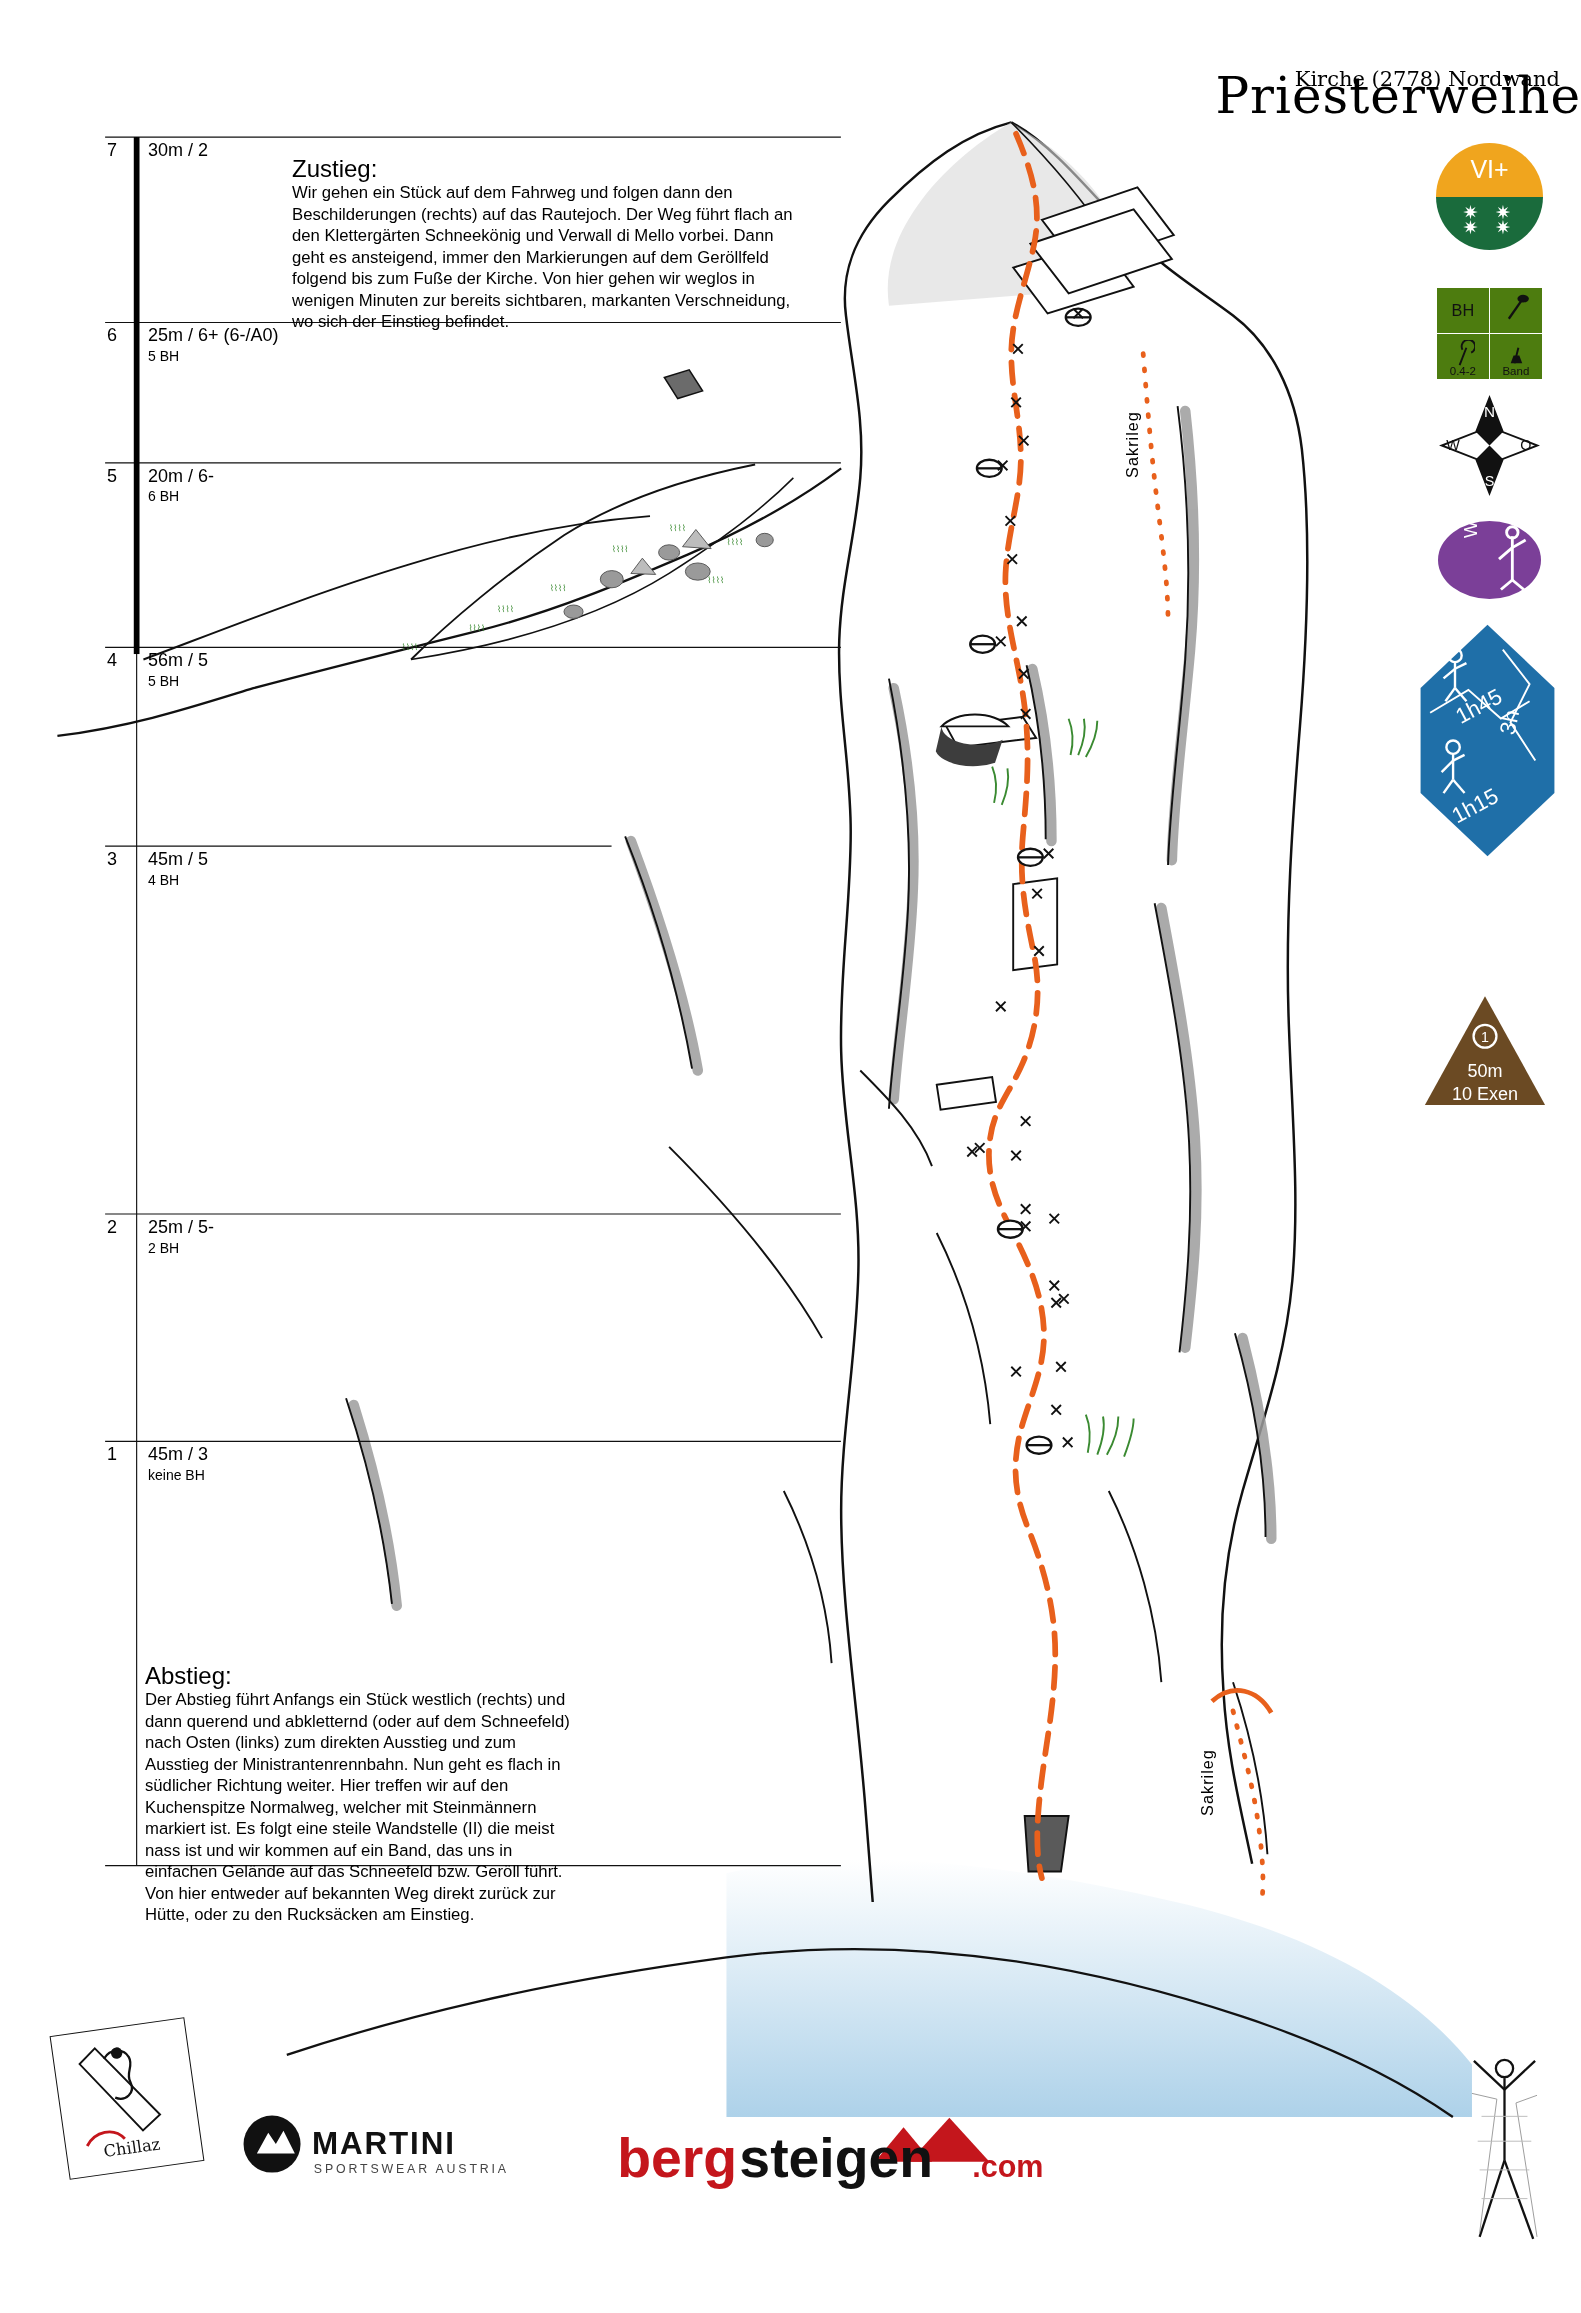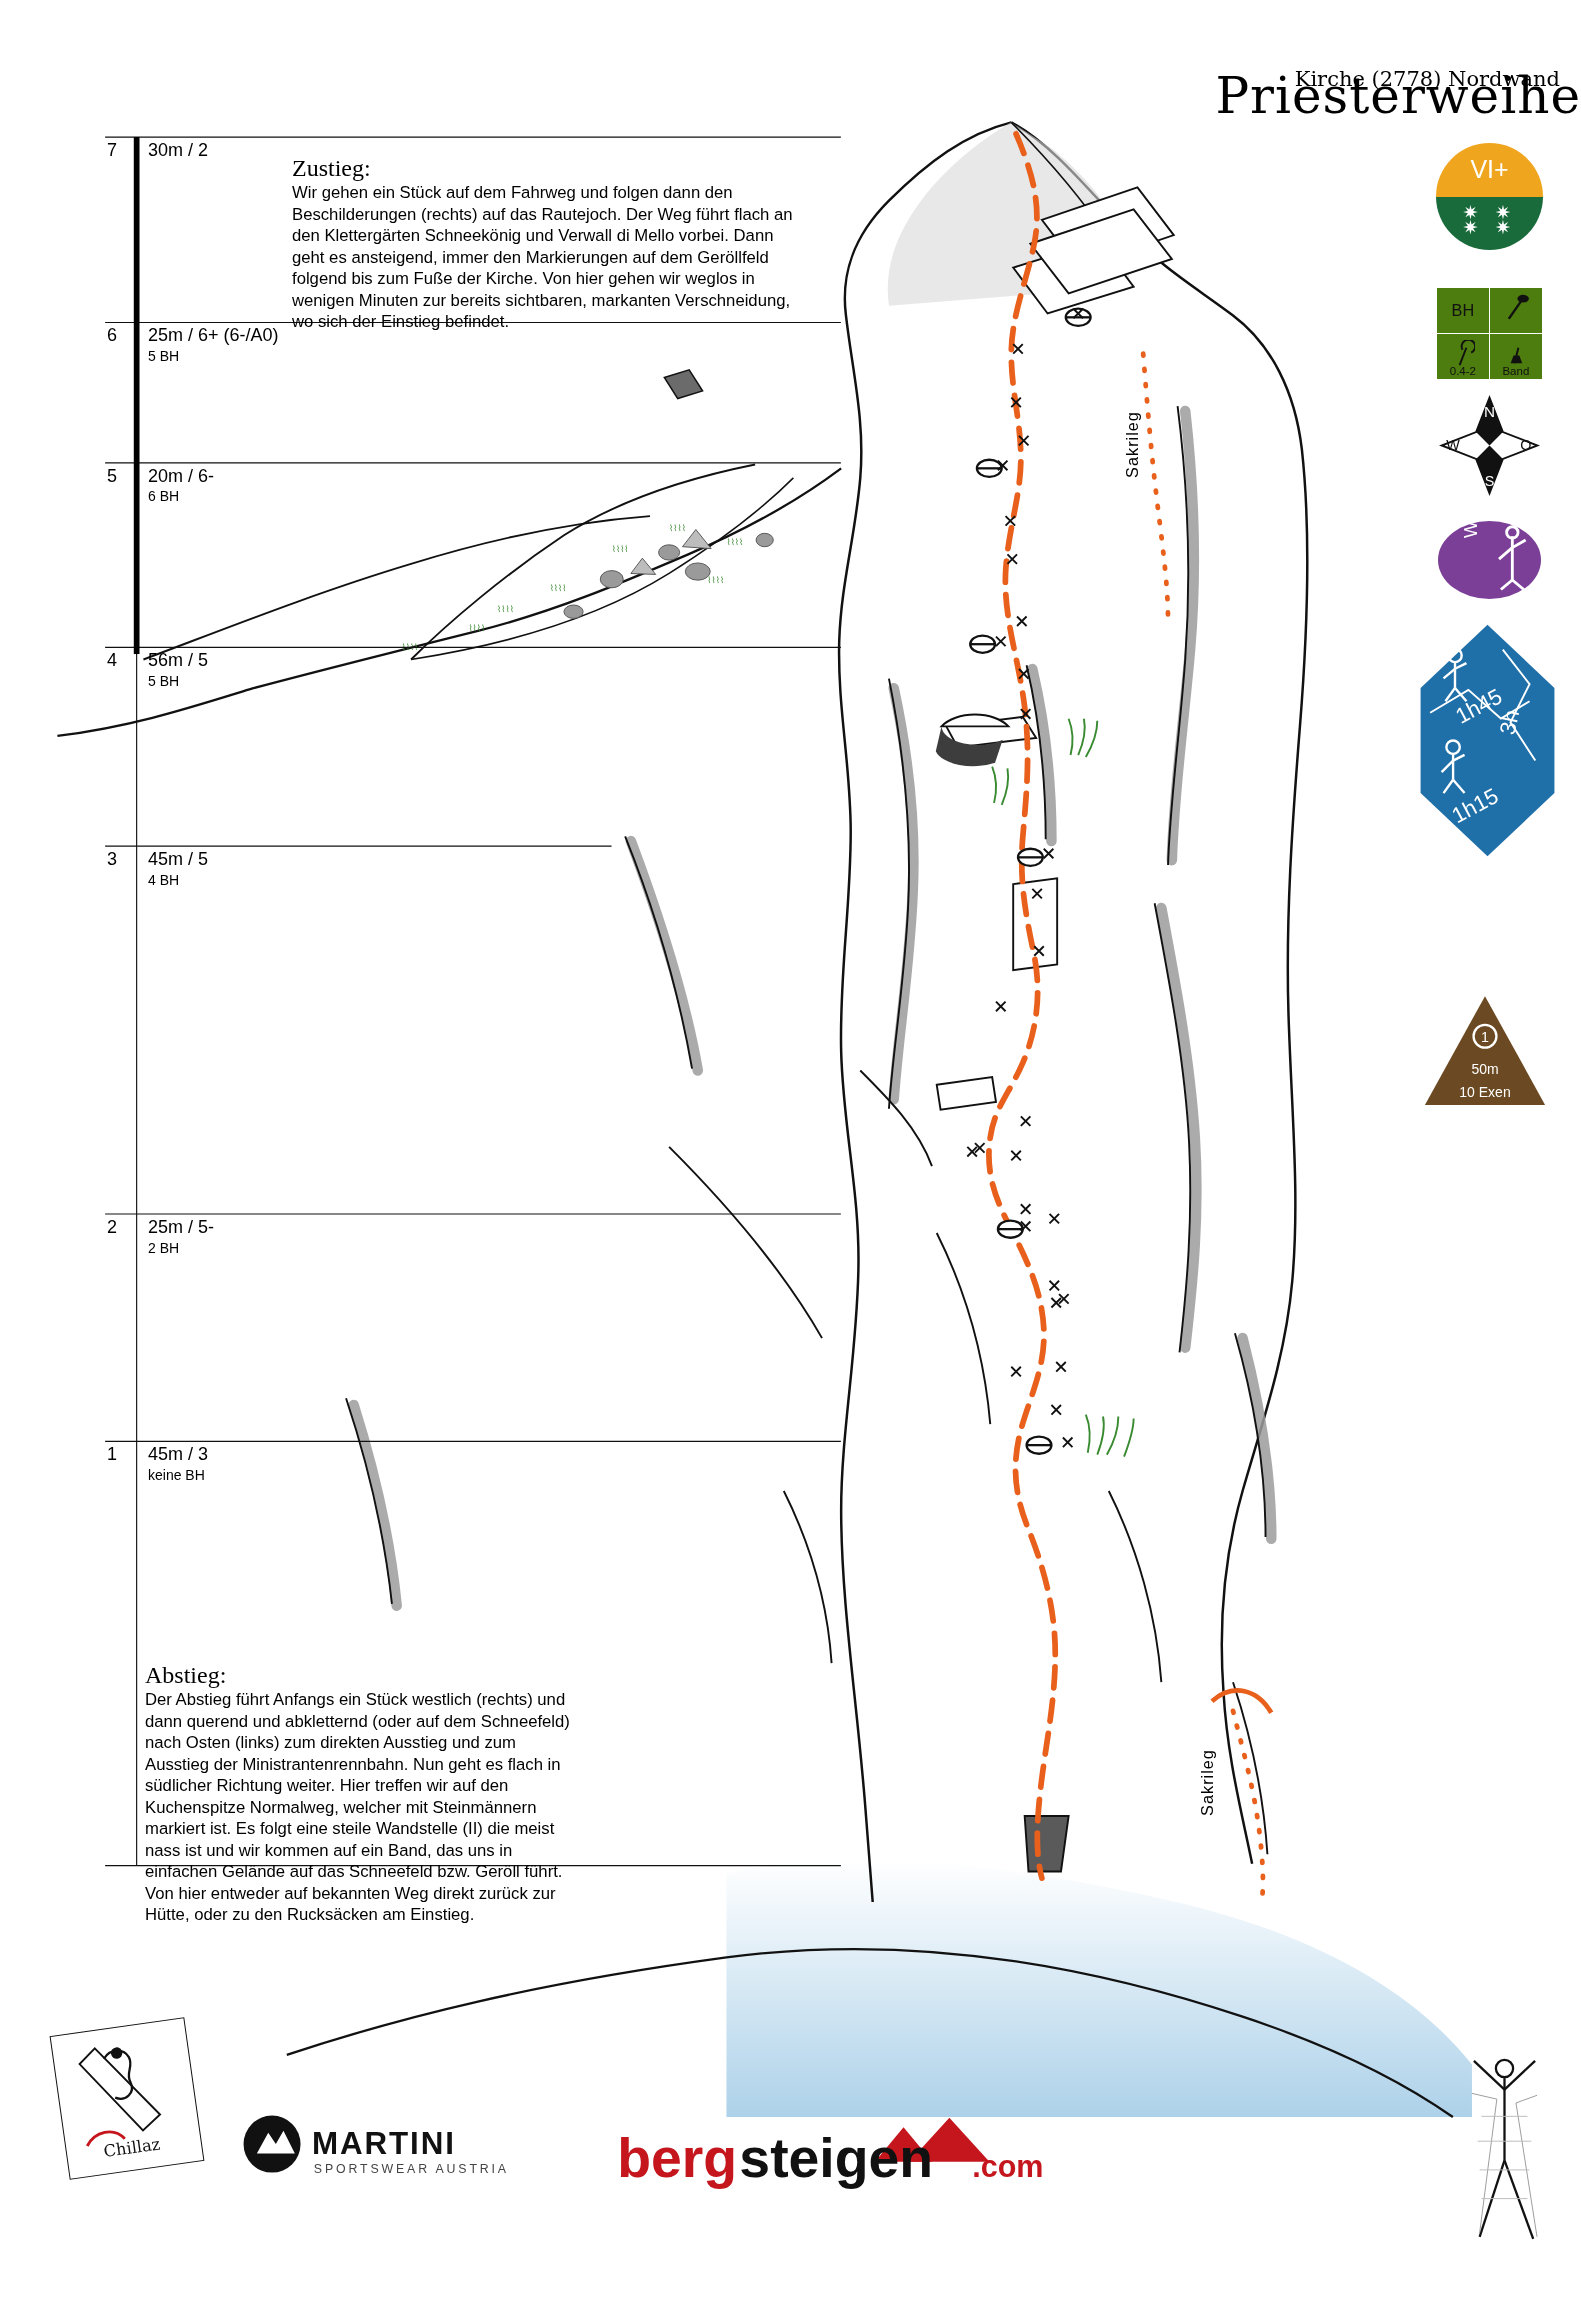--- a/index.html
+++ b/index.html
@@ -12,21 +12,21 @@
   #subtitle{right:21px;top:67px;font-family:"DejaVu Serif",serif;font-size:21px;white-space:nowrap;}
 
   
   #pitchcol{left:107px;top:134px;width:746px;}
   .pnum{position:absolute;font-size:18px;font-family:"Liberation Sans",sans-serif;}
   .plen{position:absolute;font-size:18px;white-space:nowrap;}
   .pbh{position:absolute;font-size:14px;white-space:nowrap;}
 
   
   .txtblock{position:absolute;font-size:16.7px;line-height:21.5px;font-family:"Liberation Sans",sans-serif;}
-  .txthead{font-family:Liberation Serif, serif;font-size:24px;margin-bottom:2.9px;}
+  .txthead{font-family:Liberation Sans, sans-serif;font-size:24px;margin-bottom:2.9px;}
 
   
   .badge{position:absolute;}
 
   
   #gradeCircle{right:38px;top:143px;width:107px;height:107px;border-radius:50%;overflow:hidden;}
   #gradeCircle .top{height:50%;background:#f0a51e;color:#fff;display:flex;align-items:center;justify-content:center;font-size:25px;font-family:"Liberation Sans",sans-serif;}
   #gradeCircle .bot{height:50%;background:#1a6b3c;color:#fff;display:flex;align-items:center;justify-content:center;font-size:21px;letter-spacing:5.7px;padding-bottom:5.7px;box-sizing:border-box;}
   .stars{font-size:19px;line-height:15.3px;text-align:center;}
 
@@ -41,21 +41,21 @@
 
   
   #wandBadge{right:40px;top:521px;width:103px;height:78px;background:#7b3f98;border-radius:50%;}
   #wandBadge .wlabel{position:absolute;left:23px;top:17px;color:#fff;font-size:18px;transform:rotate(-90deg);transform-origin:left top;}
 
   
   #timeBadge{right:17px;top:621px;width:153px;height:229px;}
 
   
   #ropeBadge{right:38px;top:889px;width:124px;height:124px;}
-  .ropetxt{position:absolute;color:#fff;text-align:center;width:100%;font-size:14px;}
+  .ropetxt{position:absolute;color:#fff;text-align:center;width:100%;font-size:18px;}
 
   
   #edelridBox{left:59px;top:2026px;width:134px;height:143px;border:1.9px solid #111;transform:rotate(-8deg);}
   #martini{left:239px;top:2108px;}
   #bergsteigen{left:617px;top:2093px;}
   #credits{right:113px;top:2070px;text-align:center;font-family:"DejaVu Serif",serif;font-size:18px;line-height:26px;}
 
   .rot90{transform:rotate(-90deg);transform-origin:center;}
   .sakrileg{position:absolute;font-size:16.3px;font-family:"Liberation Sans",sans-serif;letter-spacing:1px;}
 </style>

